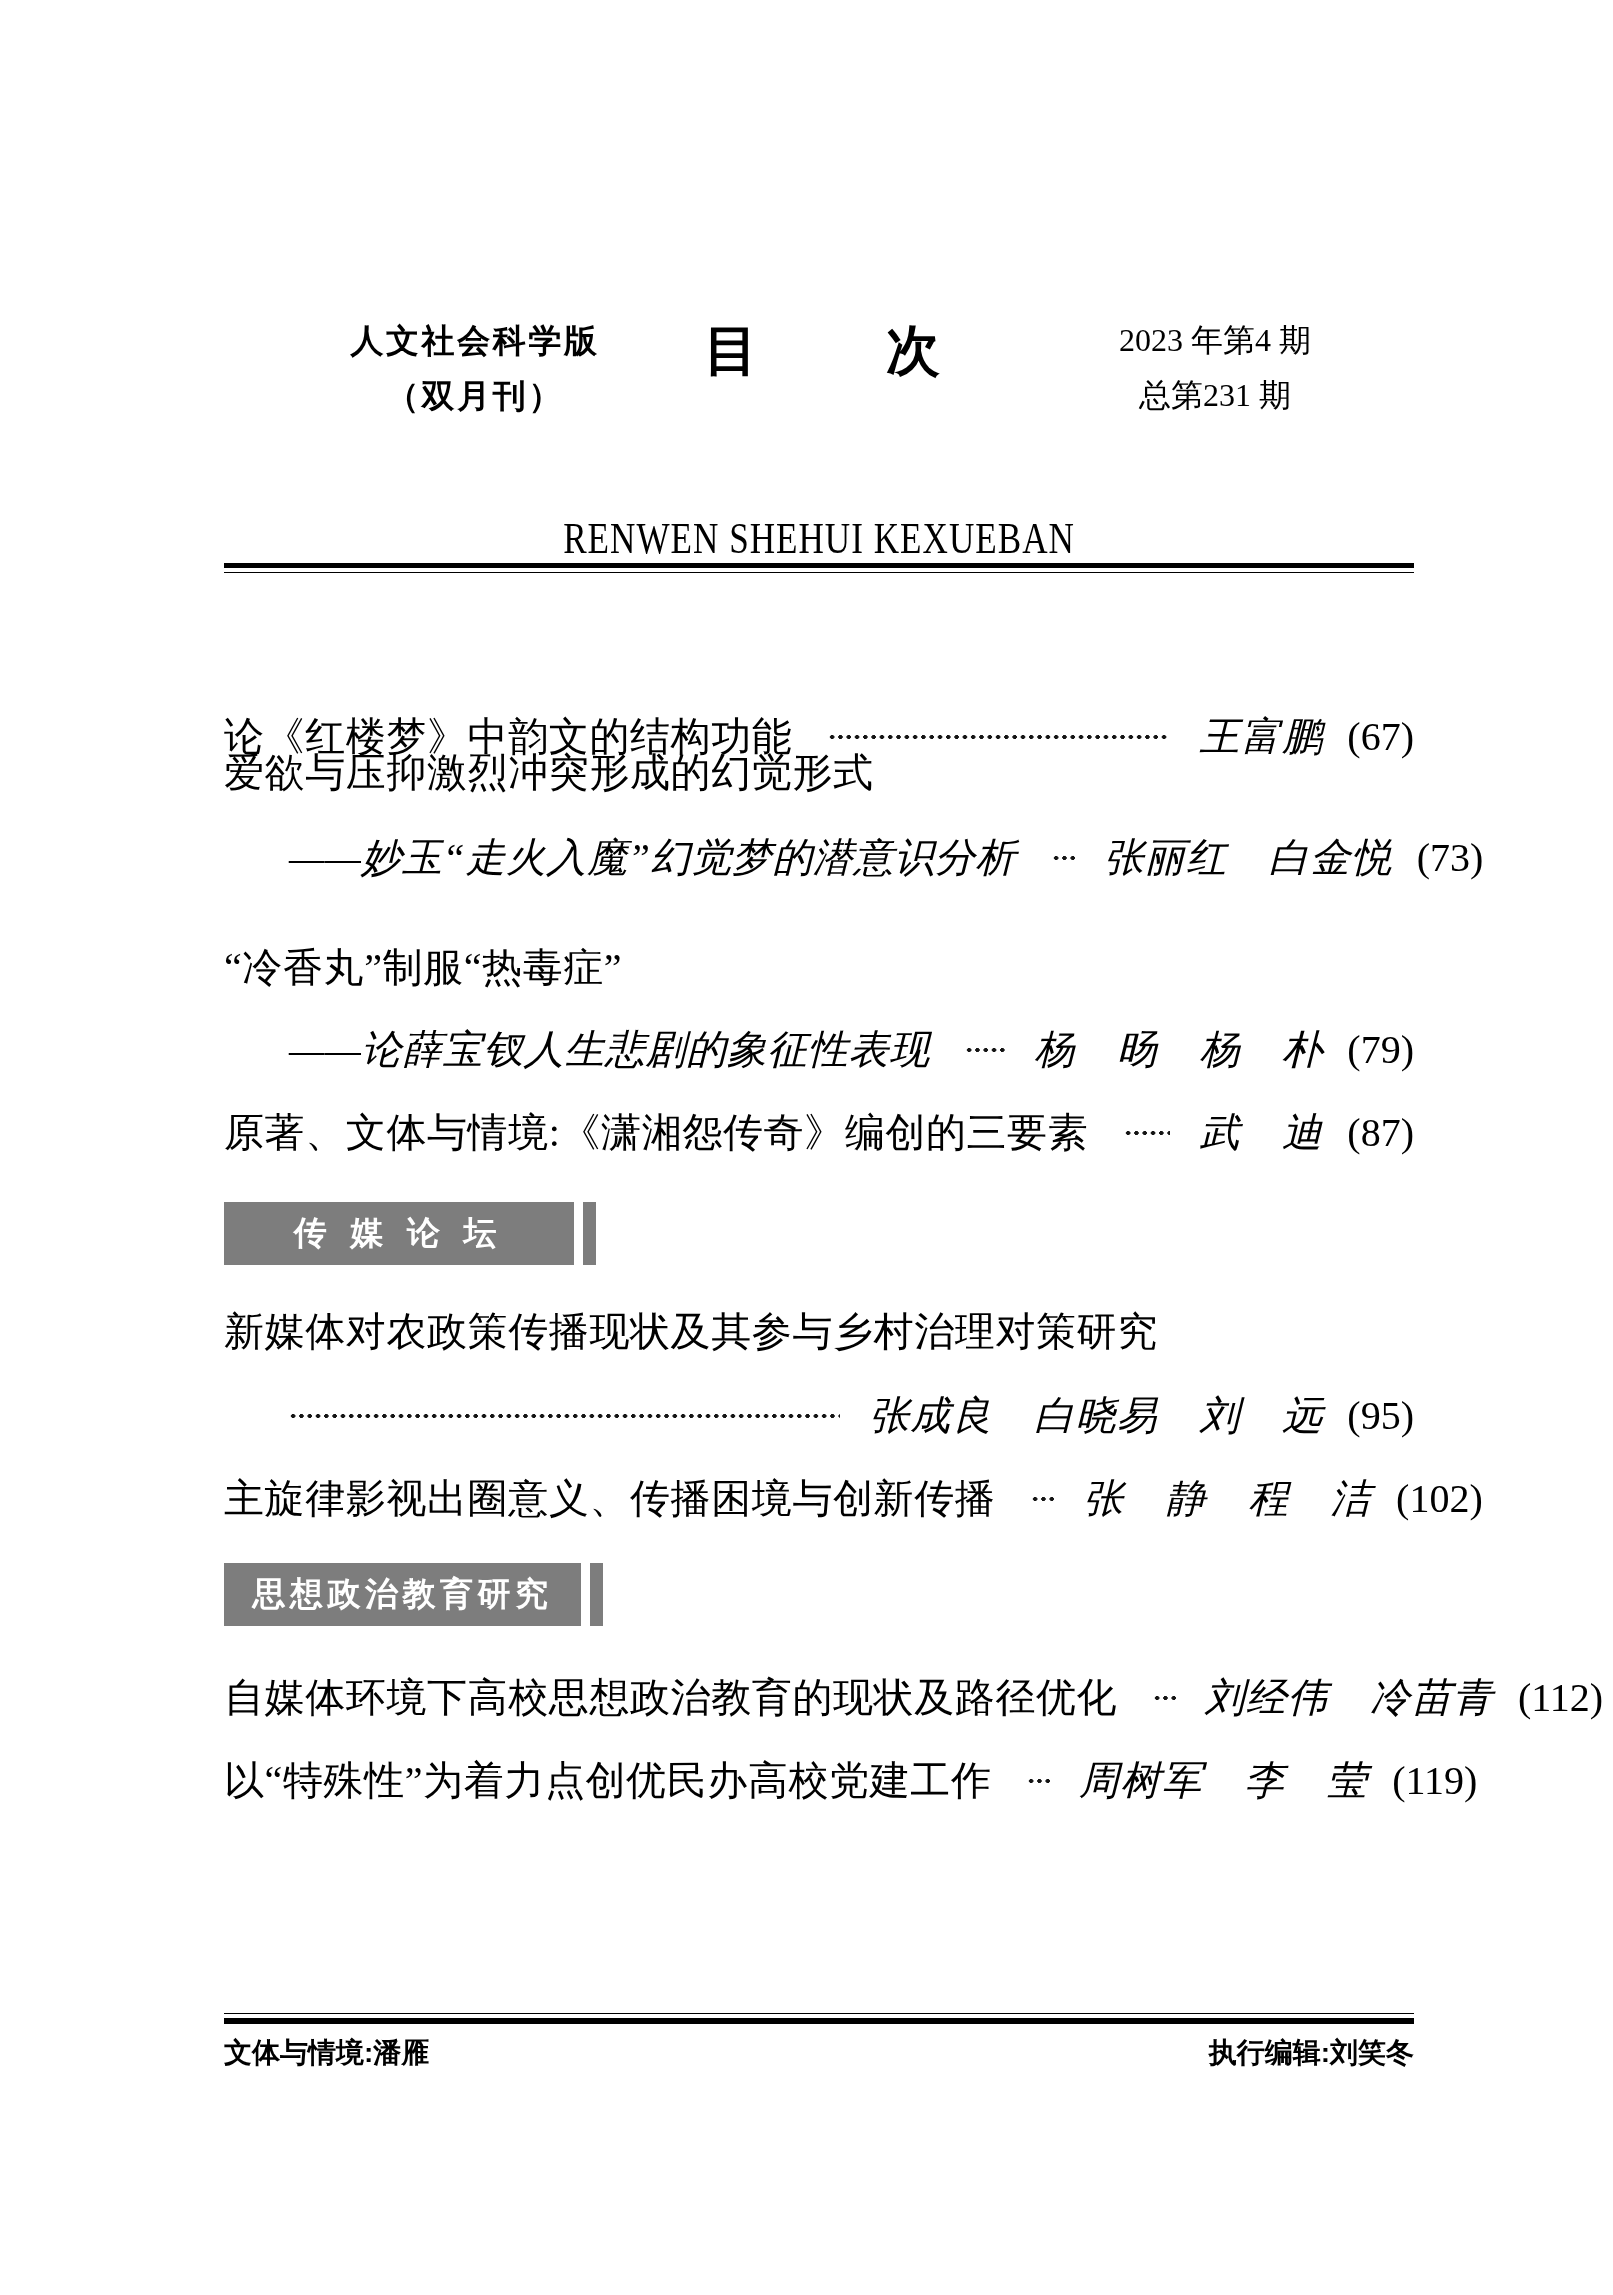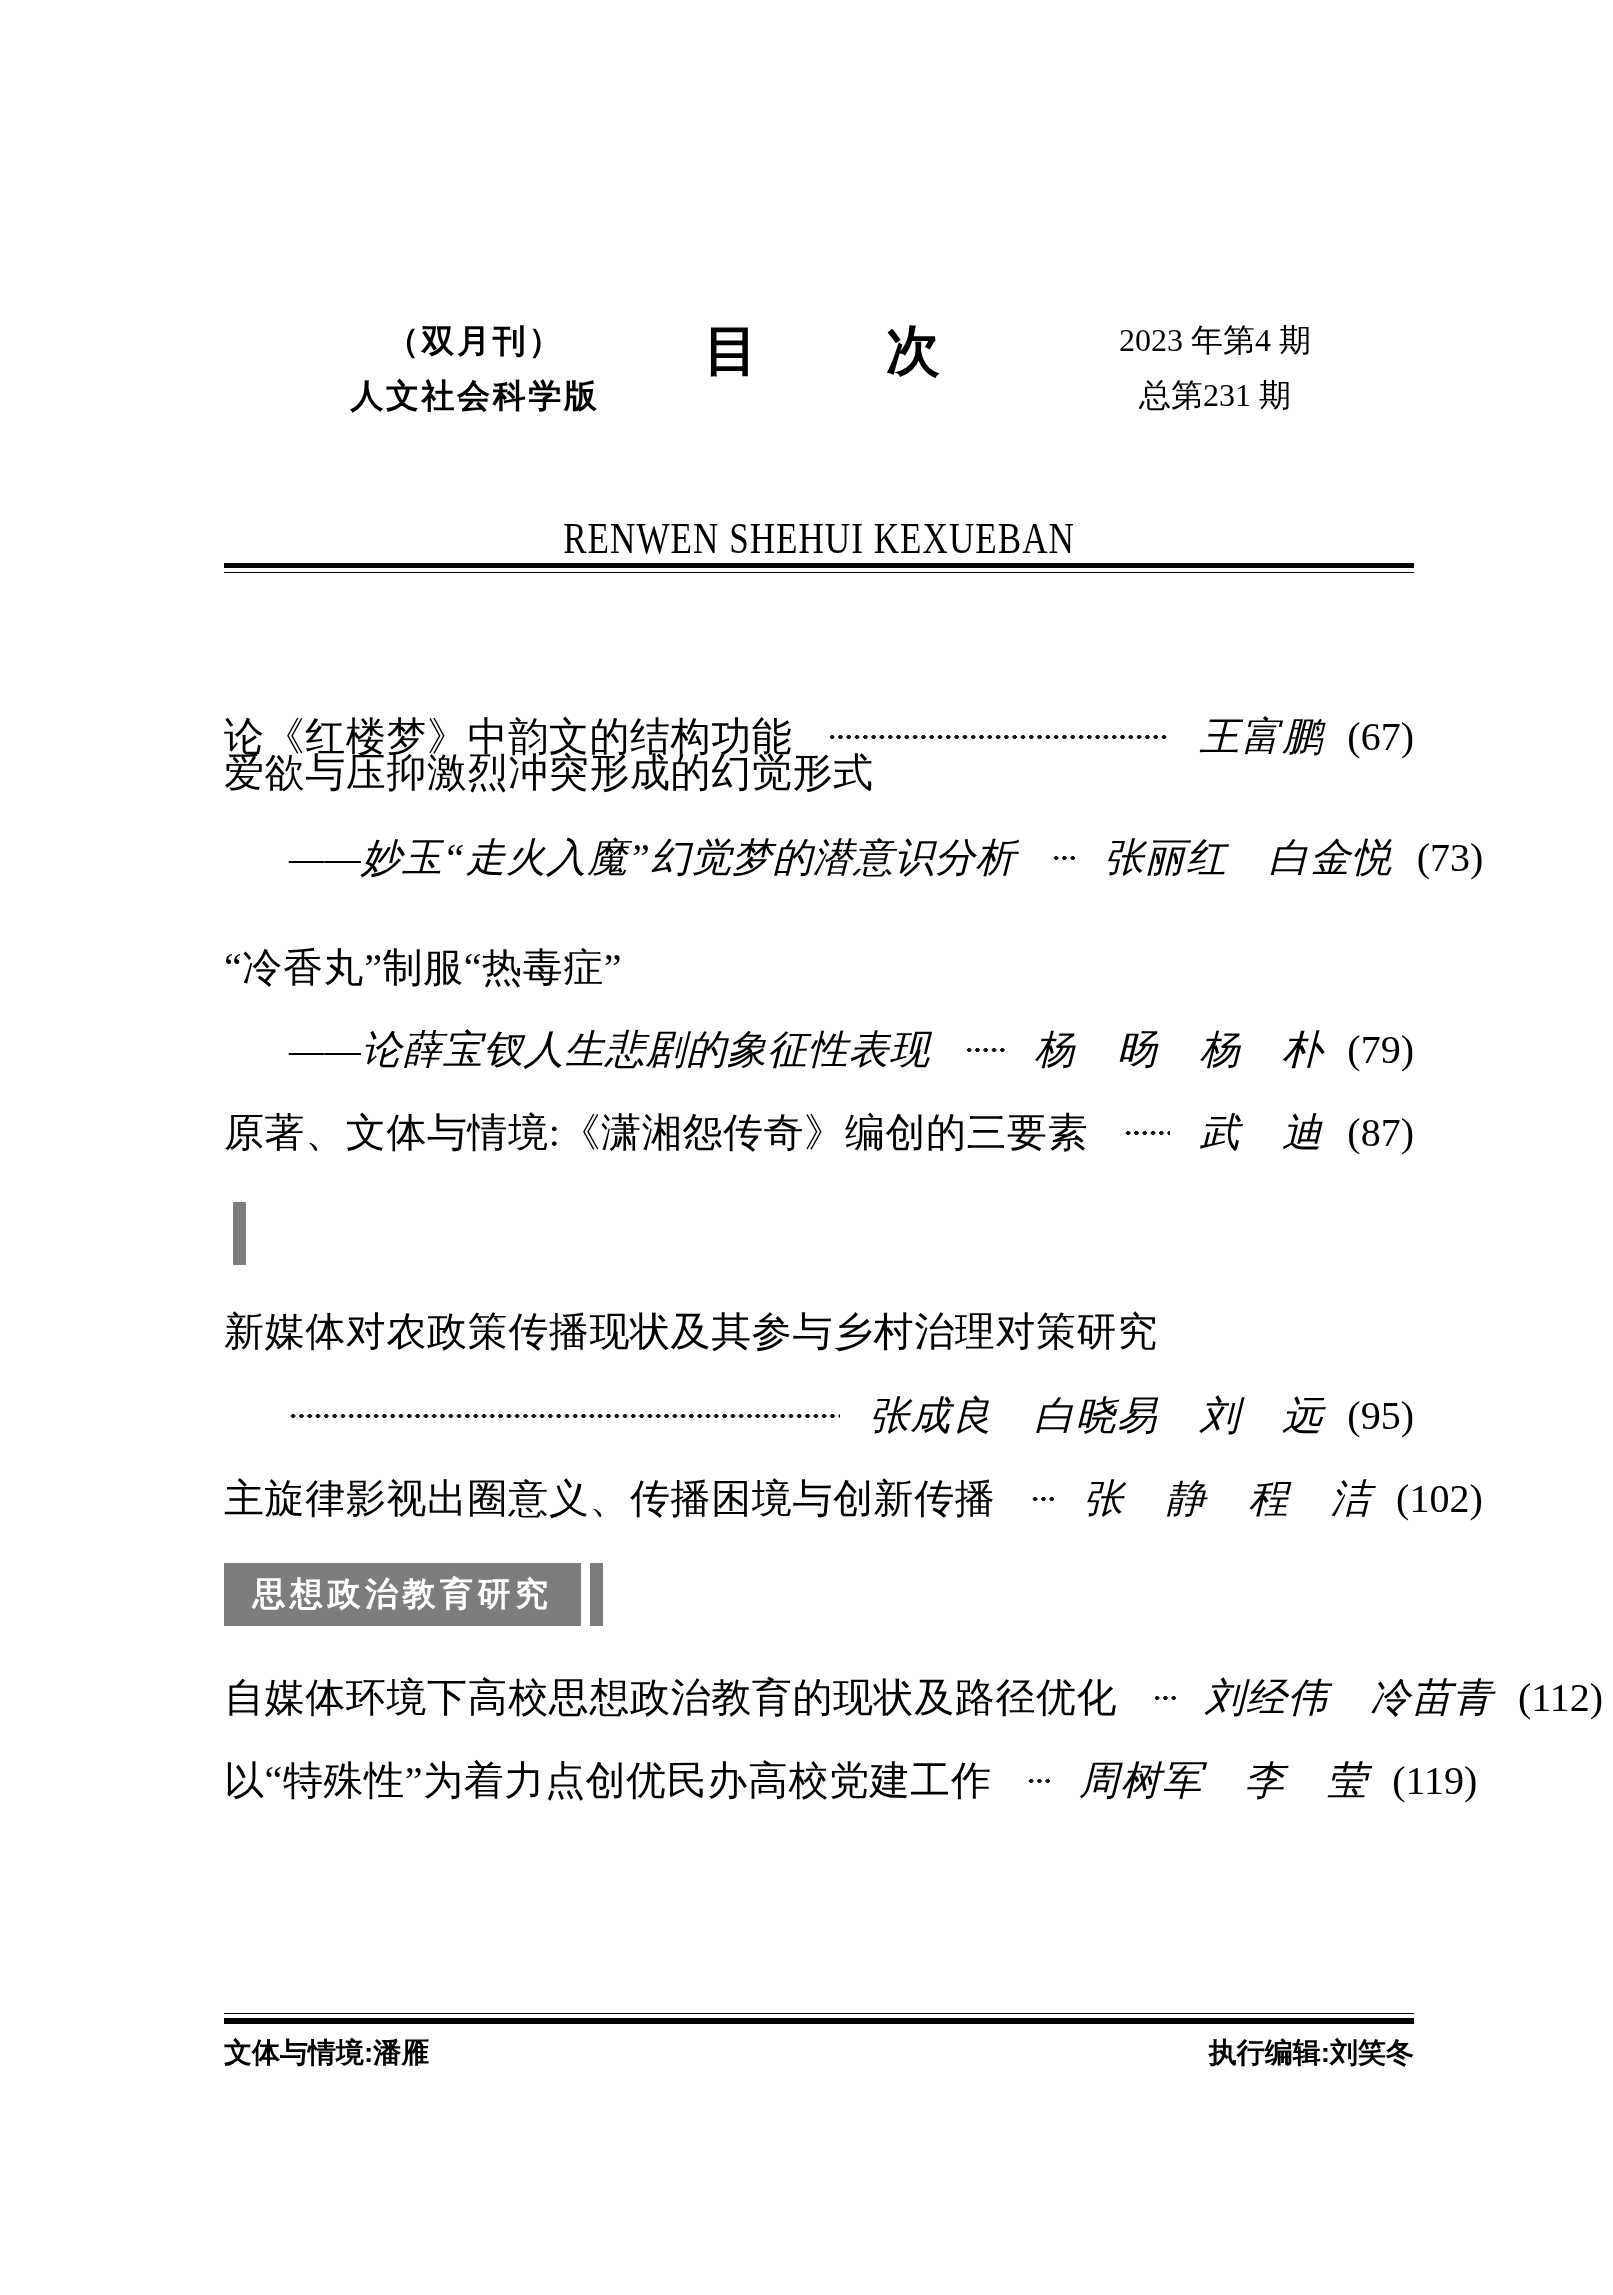--- a/index.html
+++ b/index.html
@@ -84,22 +84,22 @@
     font-family:"Liberation Sans", sans-serif;
     font-weight:bold;font-size:28px;white-space:nowrap;
   }
 </style>
 </head>
 <body>
 
 <div class="page">
 
   <div class="hdr-left">
+    <div>人文社会科学版</div>
     <div>（双月刊）</div>
-    <div>人文社会科学版</div>
   </div>
 
   <div class="hdr-center">
     <span>目</span>
     <span>次</span>
   </div>
 
   <div class="hdr-right">
     <div>2023 年第4 期</div>
     <div>总第231 期</div>
@@ -139,20 +139,23 @@
     </div>
 
     <div class="row" style="margin-top:47px">
       <span class="t">原著、文体与情境:《潇湘怨传奇》编创的三要素</span>
       <span class="dots"></span>
       <span class="au">武　迪</span>
         <span class="pg">(87)</span>
     </div>
 
     <div class="secwrap" style="margin-top:51px">
+      <div class="secbox">
+        <span>传 媒 论 坛</span>
+      </div>
       <div class="secbar"></div>
     </div>
 
     <div class="row" style="margin-top:49px">
       <span class="t">新媒体对农政策传播现状及其参与乡村治理对策研究</span>
     </div>
     <div class="row indent" style="margin-top:48px">
       <span class="dots" style="margin-left:0"></span>
       <span class="au">张成良　白晓易　刘　远</span>
         <span class="pg">(95)</span>

